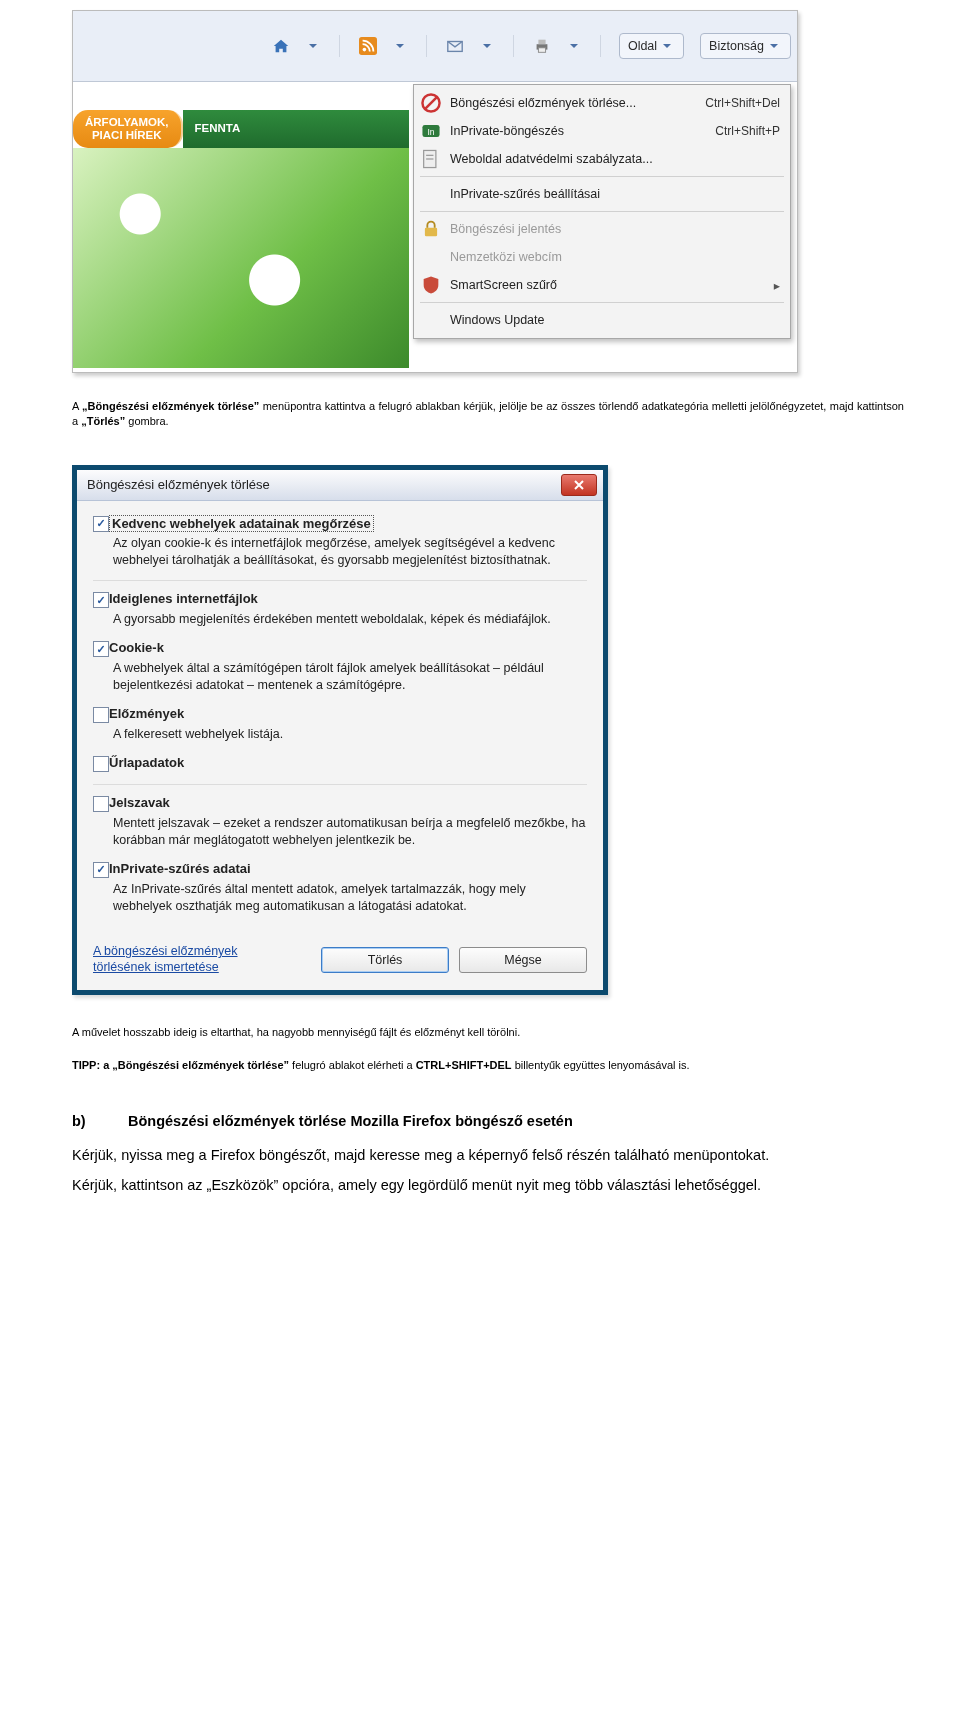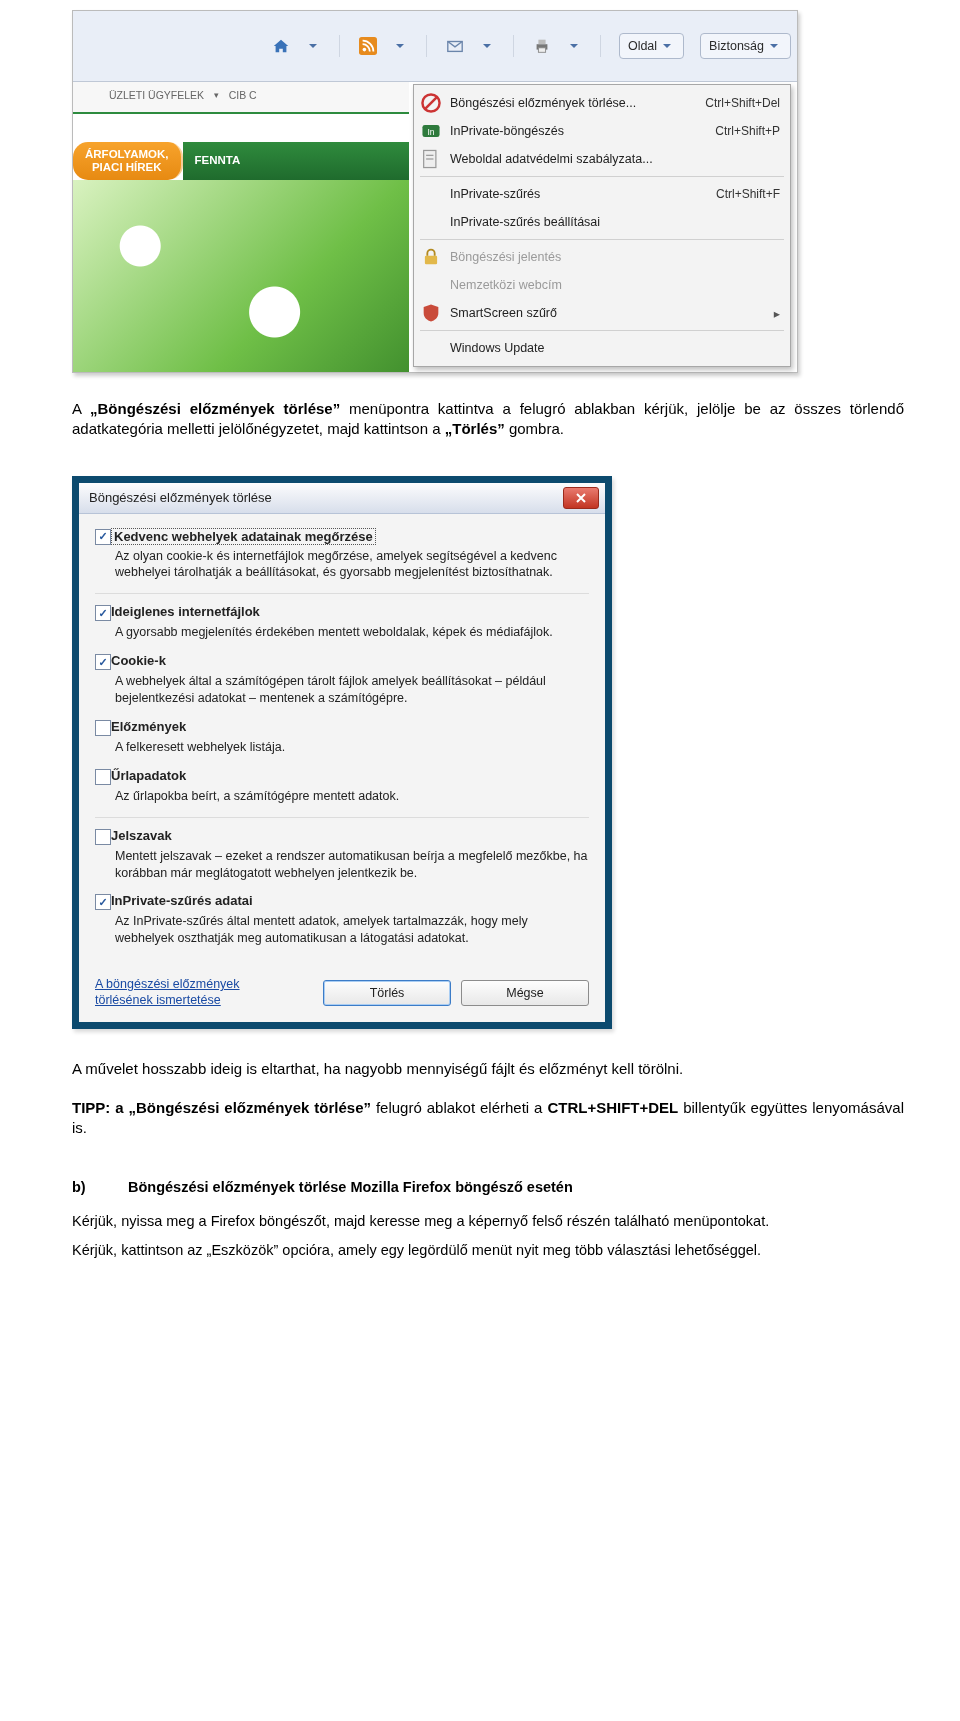--- a/index.html
+++ b/index.html
@@ -142,31 +142,31 @@
   .ie-menu hr {
     border: none;
     border-top: 1px solid #d0d0d0;
     margin: 3px 6px;
   }
   .ie-menu .submenu-arrow { color: #555; margin-left: 6px; }
 
   
   .doc-text {
     margin: 26px 56px 0 72px;
-    font-size: 15px;
+    font-size: 11px;
     line-height: 1.35;
     text-align: justify;
   }
   .doc-text .bold { font-weight: bold; }
 
   
   .shot2 {
     width: 526px;
     margin: 36px 0 0 72px;
-    border: 7px solid #0c4a6e;
+    border: 5px solid #0c4a6e;
     font-size: 13px;
     color: #222;
     box-shadow: 2px 3px 4px rgba(0,0,0,0.15);
     background: #f4f4f4;
   }
   .dlg-title {
     display: flex;
     align-items: center;
     height: 30px;
     padding: 0 6px 0 10px;
@@ -302,27 +302,20 @@
       <span class="dd-caret"></span>
     </span>
     <span class="oval-btn">
       <span>Biztonság</span>
       <span class="dd-caret"></span>
     </span>
   </div>
 
   <div class="ie-body">
     <div class="web-left">
-      <div class="nav-strip">
-        <div class="nav-inner">
-          <span>ÜZLETI ÜGYFELEK</span>
-          <span style="font-size:9px;">▾</span>
-          <span>CIB C</span>
-        </div>
-      </div>
       <div style="height:28px;"></div>
       <div class="tabs-row">
         <div class="tab orange">
           <div>
             <span>ÁRFOLYAMOK,</span><br>
             <span>PIACI HÍREK</span>
           </div>
         </div>
         <div class="tab green">
           <span>FENNTA</span>
@@ -356,25 +349,20 @@
         <span class="mi-icon">
           <svg viewBox="0 0 18 18">
               <rect x="3" y="2" width="10" height="14" fill="#eee" stroke="#999"></rect>
               <line x1="5" y1="6" x2="11" y2="6" stroke="#999"></line>
               <line x1="5" y1="9" x2="11" y2="9" stroke="#999"></line>
             </svg>
         </span>
         <span class="mi-label">Weboldal adatvédelmi szabályzata...</span>
       </div>
       <hr>
-      <div class="row">
-        <span class="mi-icon"></span>
-        <span class="mi-label">InPrivate-szűrés</span>
-        <span class="mi-short">Ctrl+Shift+F</span>
-      </div>
       <div class="row">
         <span class="mi-icon"></span>
         <span class="mi-label">InPrivate-szűrés beállításai</span>
       </div>
       <hr>
       <div class="row disabled">
         <span class="mi-icon">
           <svg viewBox="0 0 18 18">
               <rect x="4" y="8" width="10" height="7" rx="1" fill="#e2b84a"></rect>
               <path d="M6 8V6a3 3 0 0 1 6 0v2" fill="none" stroke="#b38a20" stroke-width="1.5"></path>
@@ -446,21 +434,20 @@
           <span class="chk"></span>
           <span class="lbl">Előzmények</span>
         </div>
         <div class="desc">A felkeresett webhelyek listája.</div>
       </div>
       <div class="grp">
         <div class="head">
           <span class="chk"></span>
           <span class="lbl">Űrlapadatok</span>
         </div>
-        <div class="desc">Az űrlapokba beírt, a számítógépre mentett adatok.</div>
       </div>
       <div class="thin-sep"></div>
       <div class="grp">
         <div class="head">
           <span class="chk"></span>
           <span class="lbl">Jelszavak</span>
         </div>
         <div class="desc">Mentett jelszavak – ezeket a rendszer automatikusan beírja a megfelelő mezőkbe, ha korábban már meglátogatott webhelyen jelentkezik be.</div>
       </div>
       <div class="grp">

